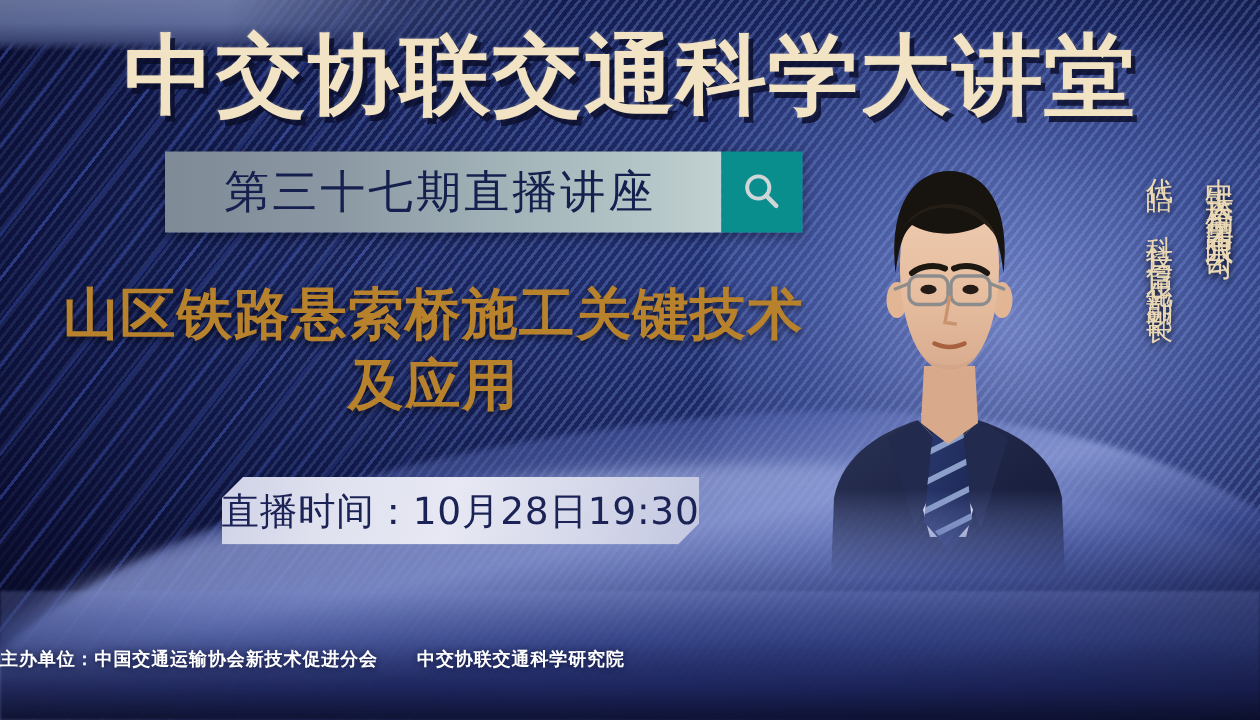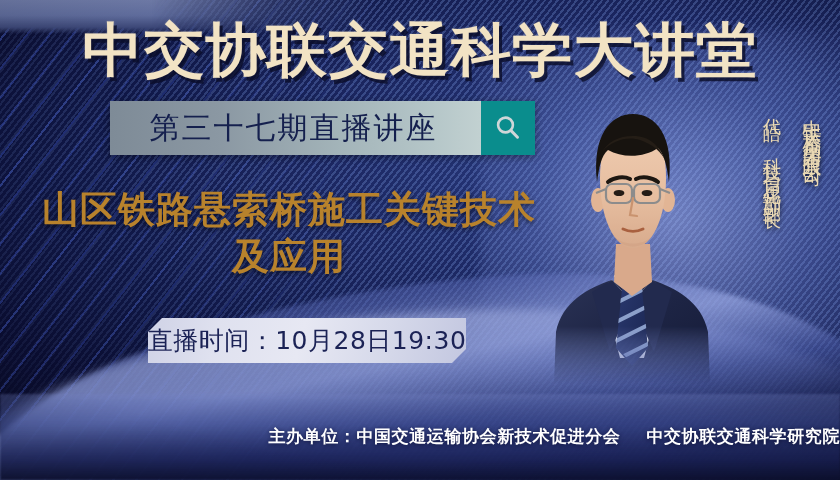--- a/index.html
+++ b/index.html
@@ -144,22 +144,22 @@
     writing-mode:vertical-rl;text-orientation:upright;
     color:#ead9b4;font-weight:400;letter-spacing:5px;
     font-family:"DejaVu Sans","Liberation Sans",sans-serif;
     text-shadow:0 2px 5px rgba(0,0,0,.6);
   }
   .vcol-org{right:14px;top:104px;font-size:19px;}
   .vcol-person{right:56px;top:104px;font-size:18px;letter-spacing:6px;}
 
   
   .footer{
-    position:absolute;left:0;right:0;bottom:32px;text-align:right;
-    color:#ffffff;font-size:17px;font-weight:700;letter-spacing:.6px;
+    position:absolute;left:0;right:0;bottom:32px;text-align:left;
+    color:#ffffff;font-size:12px;font-weight:700;letter-spacing:.6px;
     font-family:"DejaVu Sans","Liberation Sans",sans-serif;
     text-shadow:0 1px 4px rgba(10,14,50,.85);
     white-space:nowrap;
   }
   .footer .gap{display:inline-block;width:26px;}
 
   
   .portrait{
     position:absolute;left:540px;top:96px;width:186px;height:288px;
   }

